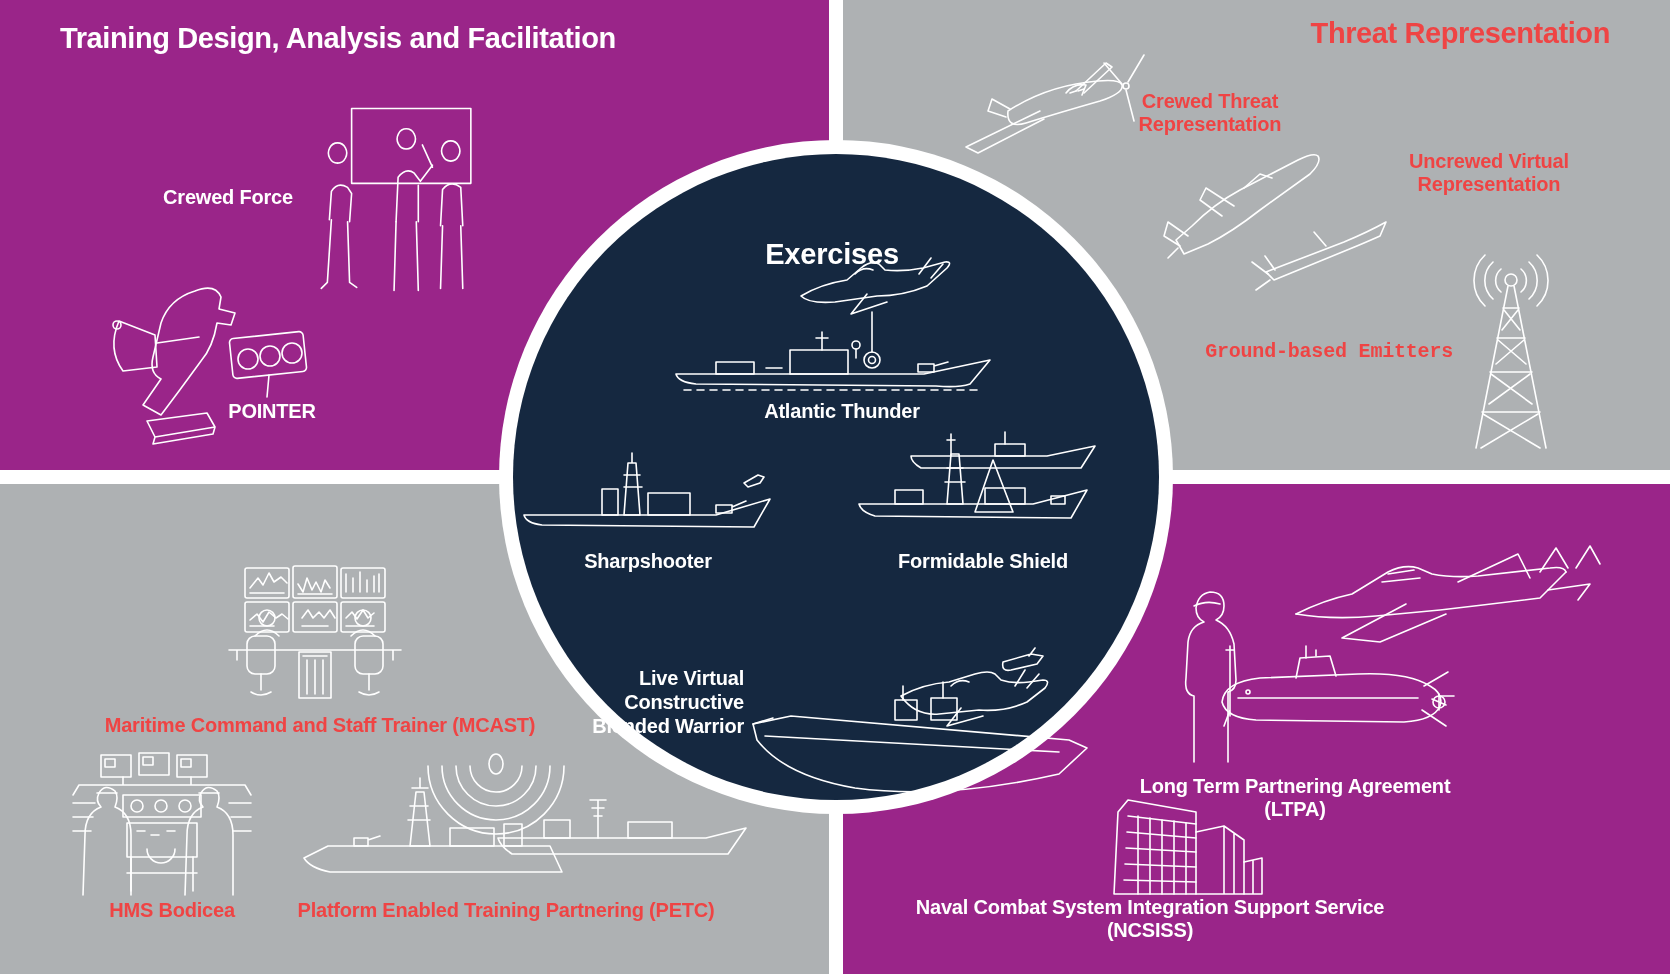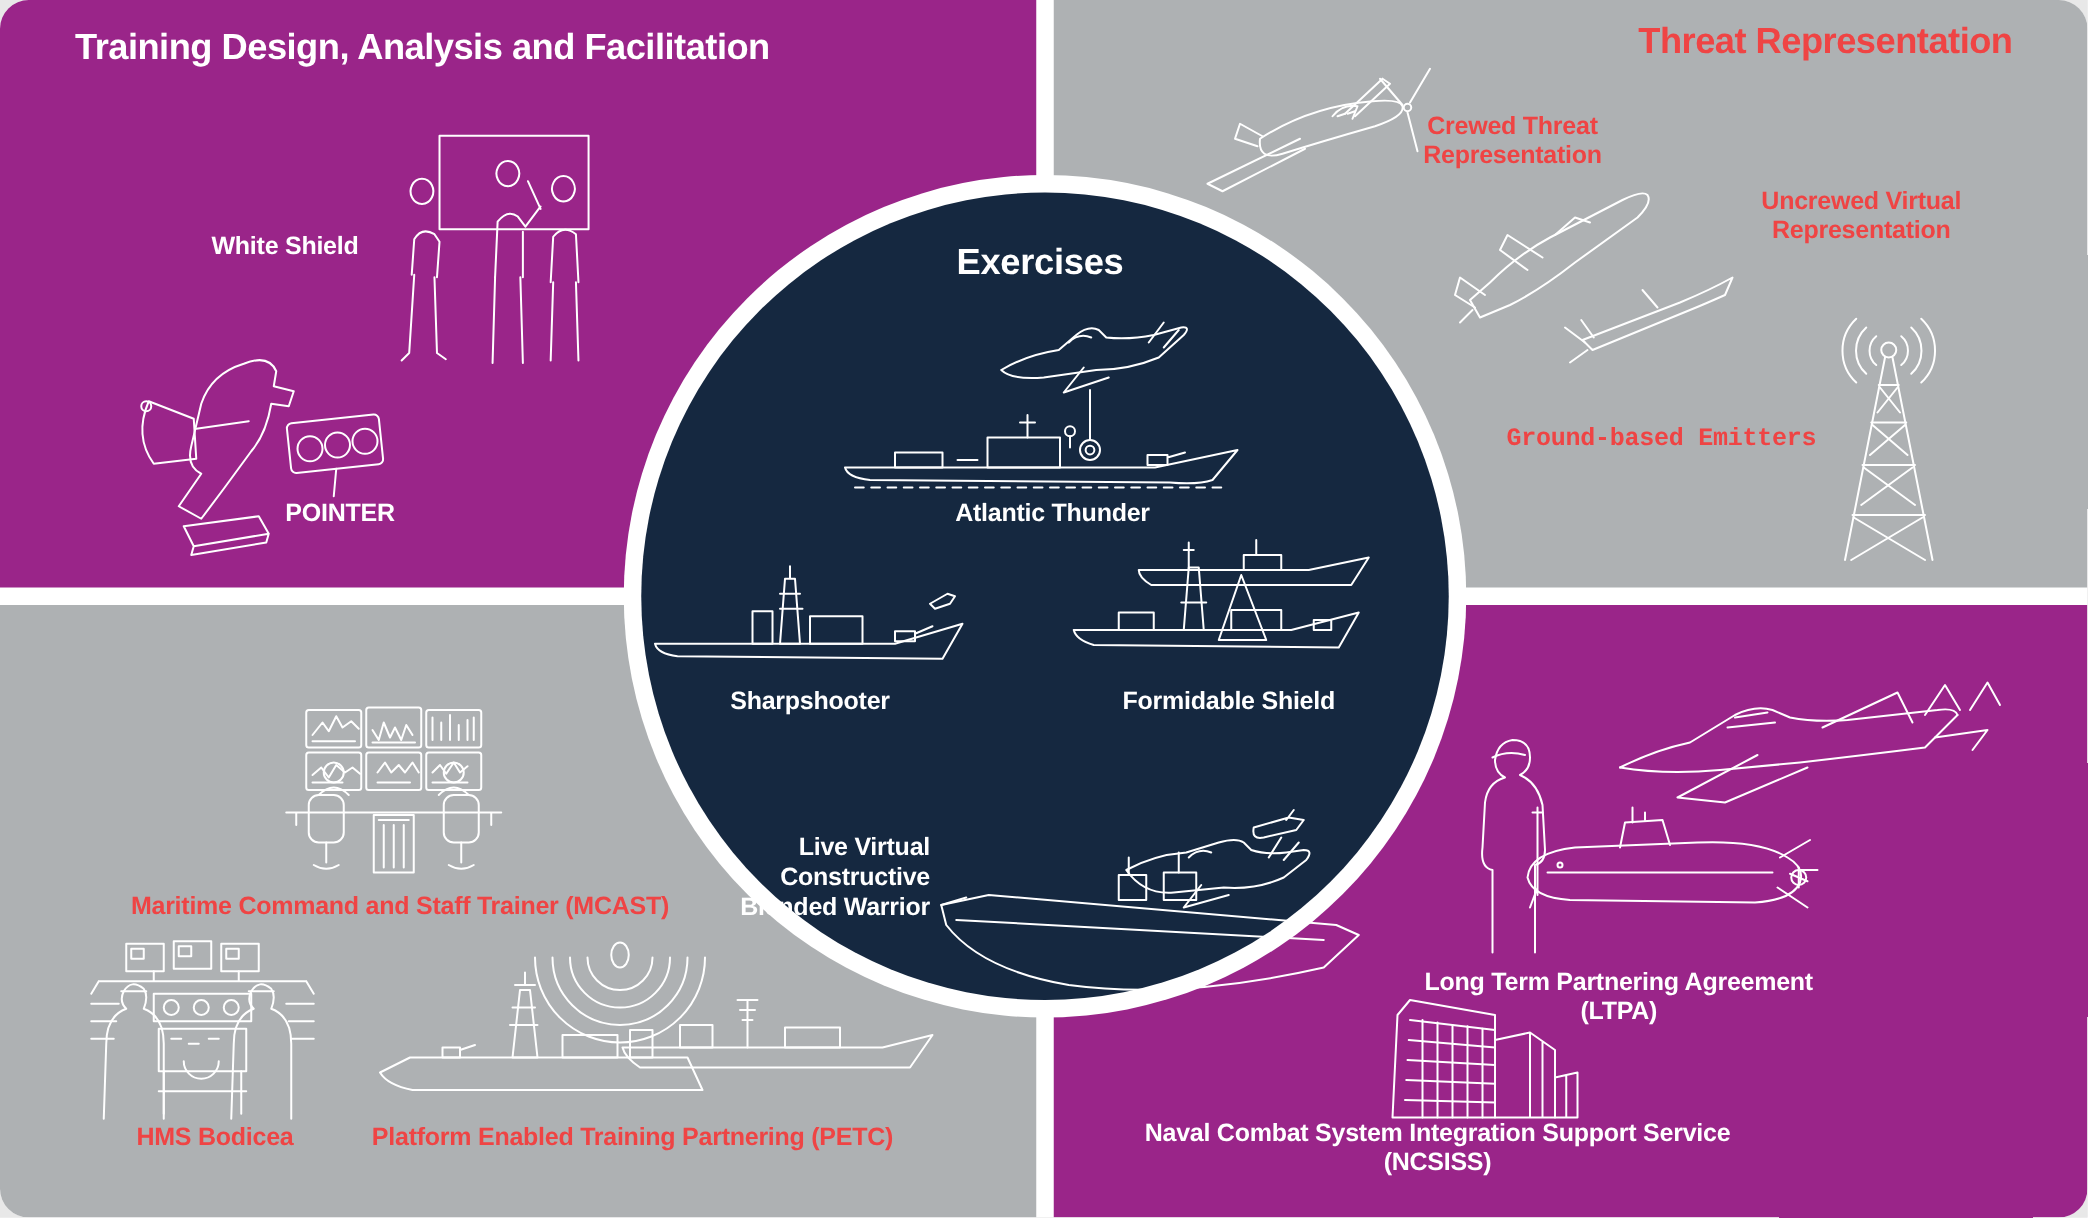--- a/index.html
+++ b/index.html
@@ -1,32 +1,32 @@
 <!DOCTYPE html>
 <html><head>
 <meta charset="utf-8">
 <style>
   html,body{margin:0;padding:0;background:#e8e8e8;}
   .stage{
     position:relative;width:1670px;height:974px;background:#ffffff;overflow:hidden;
-    font-family:"Liberation Sans",sans-serif;border-radius:23px;-webkit-font-smoothing:antialiased;
+    font-family:"Liberation Sans",sans-serif;-webkit-font-smoothing:antialiased;
   }
   .quad{position:absolute;}
   .q-tl{left:0;top:0;width:829px;height:470px;}
   .q-tr{left:843px;top:0;width:827px;height:470px;}
   .q-bl{left:0;top:484px;width:829px;height:490px;}
   .q-br{left:843px;top:484px;width:827px;height:490px;}
   .disc-outer{position:absolute;left:499px;top:140px;width:674px;height:674px;border-radius:50%;background:#ffffff;}
   .disc-inner{position:absolute;left:513px;top:154px;width:646px;height:646px;border-radius:50%;}
   .title{position:absolute;font-weight:700;font-size:29px;letter-spacing:-0.4px;color:#ffffff;white-space:pre-line;line-height:32px;}
   .label{position:absolute;font-weight:700;font-size:20px;letter-spacing:-0.2px;color:#ffffff;white-space:pre-line;line-height:23px;}
   .on-grey{color:#ef4444;}
   .c-mid{transform:translateX(-50%);text-align:center;}
   .r-al{text-align:right;}
-  .big{font-size:29px;line-height:33px;}
+  .big{font-size:29px;line-height:33px;margin-top:44px;}
   svg.art{position:absolute;overflow:visible;}
   .art path,.art rect,.art circle,.art ellipse,.art line{
     stroke:#ffffff;fill:none;stroke-width:1.6;stroke-linecap:round;stroke-linejoin:round;
     vector-effect:non-scaling-stroke;
   }
   .dash{stroke-dasharray:7 6;}
 </style>
 </head>
 <body>
 
@@ -43,21 +43,21 @@
     <rect x="58" y="8" width="118" height="74"></rect>
     <path d="M44,62 a9,10 0 1 1 0.2,0"></path>
     <path d="M36,118 L38,90 Q44,80 54,86 L58,92 L56,120"></path>
     <path d="M38,118 L34,180 M54,120 L56,180 M34,180 l-6,6 M56,180 l7,5"></path>
     <path d="M112,48 a9,10 0 1 1 0.2,0"></path>
     <path d="M102,120 L104,76 Q112,66 120,72 L126,80 L138,64 M138,66 L128,44"></path>
     <path d="M124,84 L124,120 M102,120 L100,188 M122,120 L124,188"></path>
     <path d="M156,60 a9,10 0 1 1 0.2,0"></path>
     <path d="M146,124 L148,88 Q156,78 166,86 L168,124 M148,124 L146,186 M166,124 L168,186"></path>
   </svg>
-  <div class="label c-mid" style="left:228px;top:186px;">White Shield</div>
+  <div class="label c-mid" style="left:228px;top:186px;">Crewed Force</div>
 
   <svg class="art" style="left:103px;top:283px;" width="215" height="165" viewBox="0 0 215 165">
     <circle cx="14" cy="42" r="4"></circle>
     <path d="M16,38 L52,52 L54,84 L20,88 Q4,66 16,38 Z"></path>
     <path d="M54,60 L96,54"></path>
     <path d="M92,8 Q112,0 118,14 L116,26 L132,30 L128,42 L114,40 Q110,64 98,78 L76,108 L58,132 L40,122 L58,96 Q46,90 50,74 L58,40 Q66,16 92,8 Z"></path>
     <rect x="128" y="52" width="74" height="40" rx="4" transform="rotate(-6 165 72)"></rect>
     <circle cx="145" cy="76" r="10"></circle>
       <circle cx="167" cy="73" r="10"></circle>
       <circle cx="189" cy="70" r="10"></circle>

